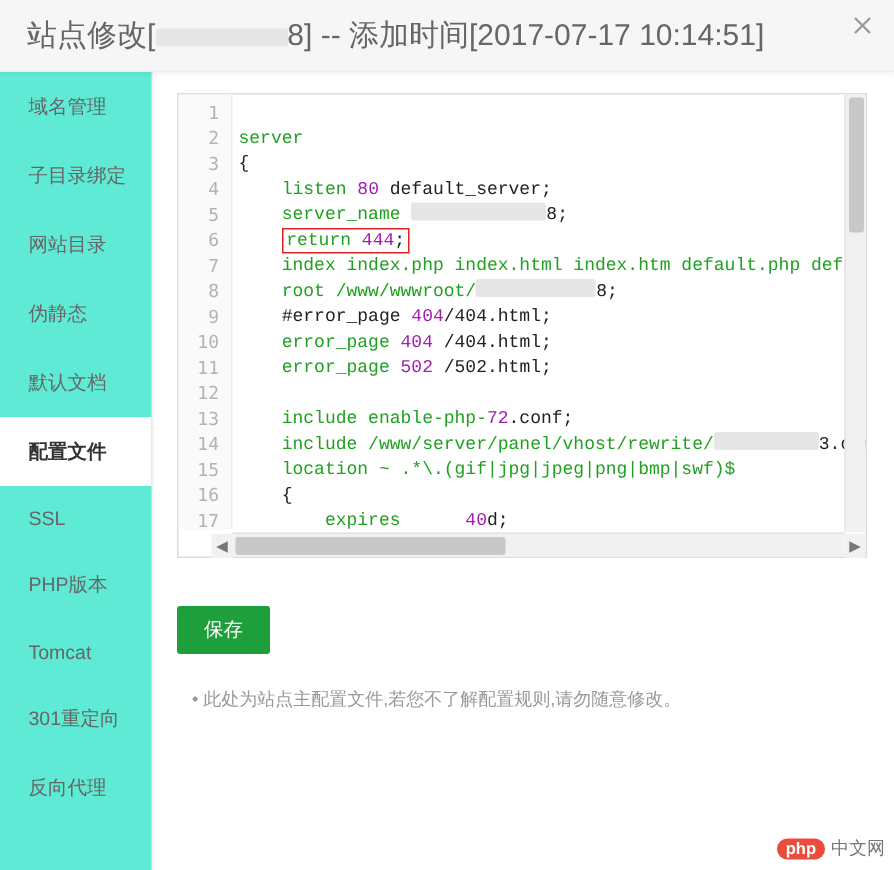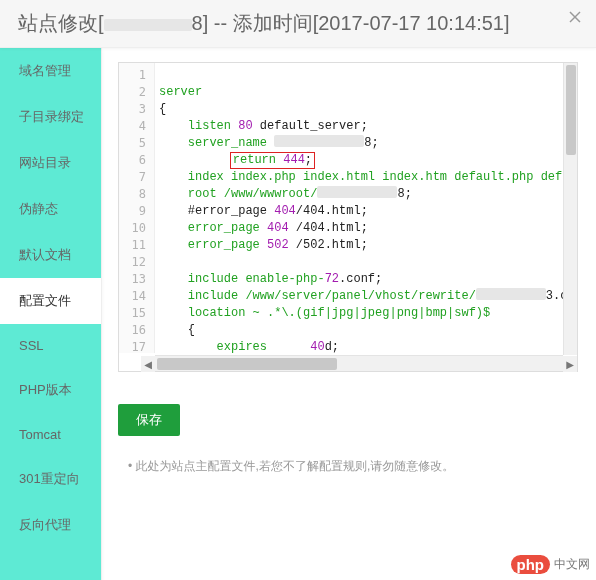--- a/index.html
+++ b/index.html
@@ -44,21 +44,21 @@
   .sidebar-item {
     padding: 14px 16px;
     font-size: 13px;
     color: #666;
     cursor: pointer;
     border-left: 3px solid transparent;
   }
   .sidebar-item.active {
     background: #fff;
     color: #333;
-    font-weight: 400;
+    font-weight: 700;
   }
   .main {
     flex: 1;
     padding: 14px 0 0 16px;
     overflow: hidden;
   }
   .editor-wrap {
     border: 1px solid #ddd;
     width: 460px;
     height: 310px;
@@ -98,21 +98,20 @@
     color: #222;
     width: 600px;
   }
   .kw-green { color: #21a121; }
   .kw-num  { color: #a21caf; }
   .hl-box  {
     border: 1px solid #d22;
     padding: 0 2px;
     display: inline-block;
     line-height: 15px;
-    margin-left: 42px;
   }
   .redact {
     display: inline-block;
     background: #e6e6e6;
     height: 12px;
     vertical-align: -1px;
     border-radius: 2px;
   }
   .scroll-h {
     position: absolute;
@@ -175,21 +174,21 @@
     gap: 4px;
     font-size: 12px;
     color: #777;
   }
   .watermark .logo {
     background: #ea4d3e;
     color: #fff;
     border-radius: 10px;
     padding: 1px 6px;
     font-weight: bold;
-    font-size: 15px;
+    font-size: 11px;
   }
 </style>
 </head>
 <body>
 
 <div class="modal-header">
   <span>站点修改[</span><span class="redact" style="width:88px"></span><span>8] -- 添加时间[2017-07-17 10:14:51]</span>
   <div class="close-btn">
     <svg width="14" height="14" viewBox="0 0 14 14">
         <line x1="2" y1="2" x2="12" y2="12" stroke="#999" stroke-width="1.5"></line>

